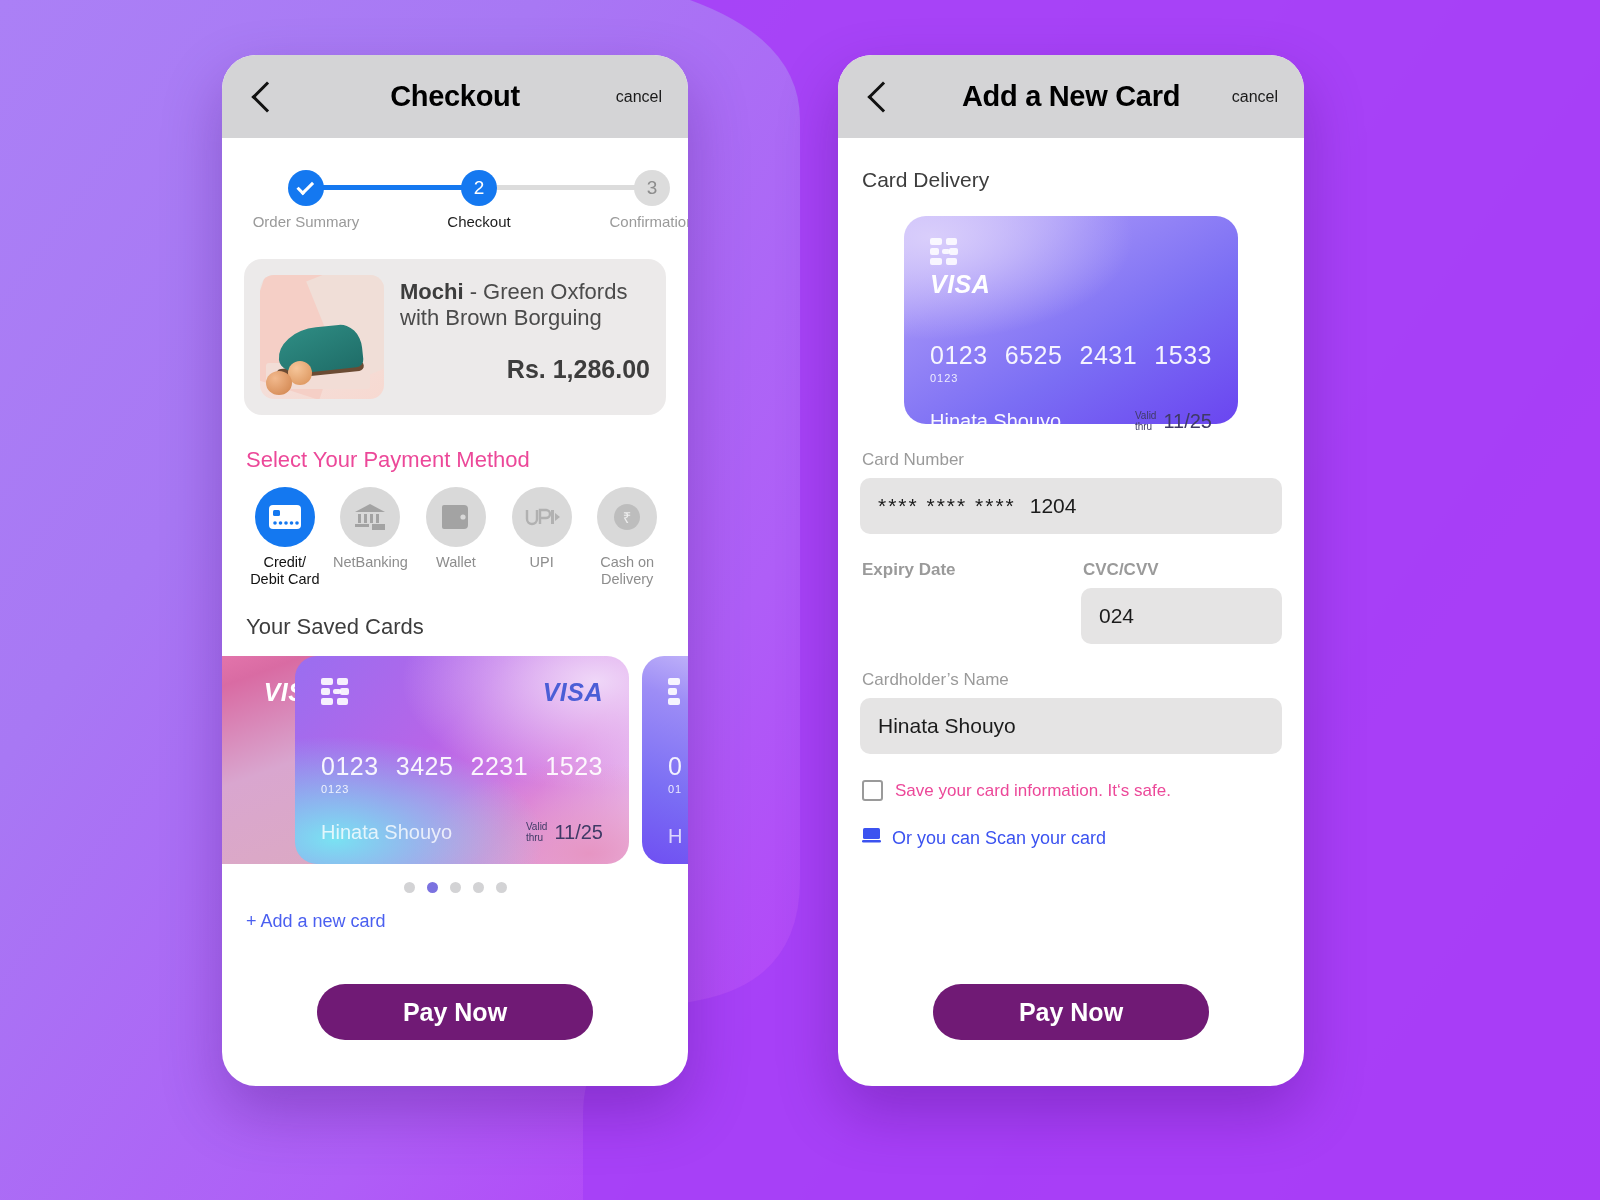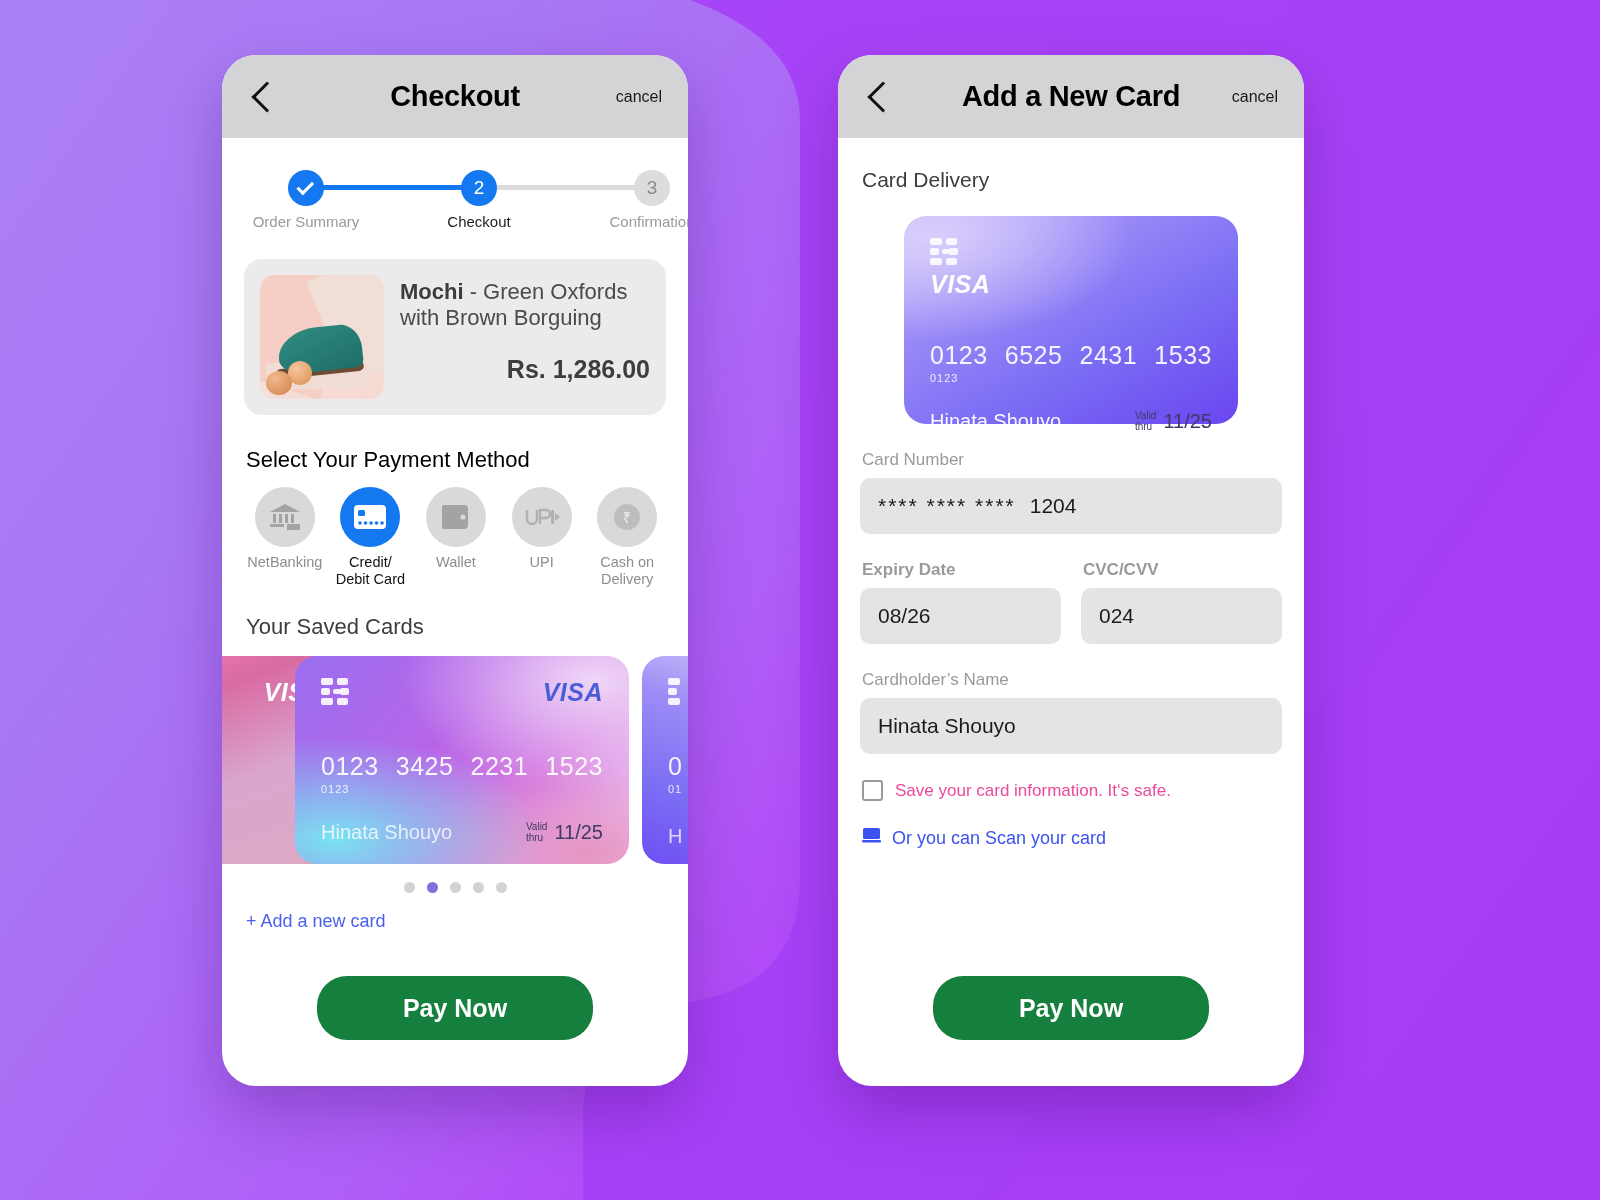--- a/index.html
+++ b/index.html
@@ -116,21 +116,21 @@
              border-radius:50%; background: radial-gradient(circle at 35% 30%, #f2b98d, #cf8149); }
   .product-info { flex: 1; padding-top: 4px; }
   .product-title { font-size: 22px; color: #4b4b4b; line-height: 1.18; }
   .product-title b { color: #3d3d3d; font-weight: bold; }
   .product-price {
     text-align: right; font-size: 25px; font-weight: bold;
     color: #3d3d3d; margin-top: 24px;
   }
 
   
-  .section-title { font-size: 22px; color: #000000; margin: 32px 0 0 24px; }
+  .section-title { font-size: 22px; color: #ec4899; margin: 32px 0 0 24px; }
   .methods { display: flex; padding: 14px 20px 0 22px; gap: 4px; }
   .method { width: 84px; text-align: center; cursor: pointer; }
   .method-circle {
     width: 60px; height: 60px; border-radius: 50%;
     margin: 0 auto; background: #d9d9d9;
     display: flex; align-items: center; justify-content: center;
   }
   .method.sel .method-circle { background: #1478f0; }
   .method-label { font-size: 14.5px; color: #8d8d8d; margin-top: 7px; line-height: 1.18; }
   .method.sel .method-label { color: #111; }
@@ -177,22 +177,22 @@
   .dot.active { background: #7b72e0; }
 
   .addcard {
     margin: 18px 0 0 24px; font-size: 18px; color: #4a5ff0; cursor: pointer;
   }
 
   
   .pay-wrap { position: absolute; left: 0; right: 0; bottom: 46px; text-align: center; }
   .pay-btn {
     display: block; margin: 0 auto;
-    width: 276px; height: 64px; border-radius: 30px;
-    background: #15803d; color: #fff; border: none;
+    width: 276px; height: 56px; border-radius: 30px;
+    background: #701a75; color: #fff; border: none;
     font-size: 25px; font-weight: bold; cursor: pointer;
     font-family: "Liberation Sans", sans-serif;
   }
   .secure-note {
     margin-top: 14px; font-size: 13.5px; color: #6a6a6a;
     display: flex; align-items: center; justify-content: center; gap: 6px;
   }
 
   
   .rsec-title { font-size: 21px; color: #3d3d3d; margin: 30px 0 0 24px; }
@@ -273,52 +273,52 @@
     <div class="product-info">
       <div class="product-title">
         <b>Mochi</b><span> - Green Oxfords with Brown Borguing</span>
       </div>
       <div class="product-price">Rs. 1,286.00</div>
     </div>
   </div>
 
   <div class="section-title">Select Your Payment Method</div>
   <div class="methods">
-
-    <div class="method">
-      <div class="method-circle">
-        <svg width="34" height="30" viewBox="0 0 34 30" fill="#a3a3a3">
-            <path d="M17 2 L32 10 H2 Z"></path>
-            <rect x="5" y="12" width="3" height="9"></rect>
-            <rect x="11" y="12" width="3" height="9"></rect>
-            <rect x="17" y="12" width="3" height="9"></rect>
-            <rect x="23" y="12" width="3" height="9"></rect>
-            <rect x="2" y="22" width="14" height="3"></rect>
-            <rect x="19" y="22" width="13" height="6"></rect>
-          </svg>
-      </div>
-      <div class="method-label">NetBanking</div>
-    </div>
 
     <div class="method sel">
       <div class="method-circle">
         <svg width="34" height="26" viewBox="0 0 34 26">
             <rect x="1" y="1" width="32" height="24" rx="4" fill="#fff"></rect>
             <rect x="5" y="6" width="7" height="6" rx="1.5" fill="#1478f0"></rect>
             <g fill="#1478f0">
               <circle cx="7" cy="19" r="1.8"></circle>
               <circle cx="12.5" cy="19" r="1.8"></circle>
               <circle cx="18" cy="19" r="1.8"></circle>
               <circle cx="23.5" cy="19" r="1.8"></circle>
               <circle cx="29" cy="19" r="1.8"></circle>
             </g>
           </svg>
       </div>
       <div class="method-label" style="white-space:pre-line">Credit/
 Debit Card</div>
+    </div>
+
+    <div class="method">
+      <div class="method-circle">
+        <svg width="34" height="30" viewBox="0 0 34 30" fill="#a3a3a3">
+            <path d="M17 2 L32 10 H2 Z"></path>
+            <rect x="5" y="12" width="3" height="9"></rect>
+            <rect x="11" y="12" width="3" height="9"></rect>
+            <rect x="17" y="12" width="3" height="9"></rect>
+            <rect x="23" y="12" width="3" height="9"></rect>
+            <rect x="2" y="22" width="14" height="3"></rect>
+            <rect x="19" y="22" width="13" height="6"></rect>
+          </svg>
+      </div>
+      <div class="method-label">NetBanking</div>
     </div>
 
     <div class="method">
       <div class="method-circle">
         <svg width="32" height="28" viewBox="0 0 32 28" fill="#a3a3a3">
             <path d="M4 2 h20 a4 4 0 0 1 4 4 v16 a4 4 0 0 1 -4 4 h-20 a2 2 0 0 1 -2 -2 v-20 a2 2 0 0 1 2 -2z"></path>
             <circle cx="23" cy="14" r="2.6" fill="#d9d9d9"></circle>
           </svg>
       </div>
       <div class="method-label">Wallet</div>
@@ -470,21 +470,20 @@
 
   <div class="field-label">Card Number</div>
   <div class="field">
     <span class="stars">****   ****   ****</span>
     <span>1204</span>
   </div>
 
   <div class="two-col">
     <div class="col">
       <div class="field-label">Expiry Date</div>
-      <div class="field">08/26</div>
     </div>
     <div class="col">
       <div class="field-label">CVC/CVV</div>
       <div class="field">024</div>
     </div>
   </div>
 
   <div class="field-label">Cardholder’s Name</div>
   <div class="field">Hinata Shouyo</div>
 

